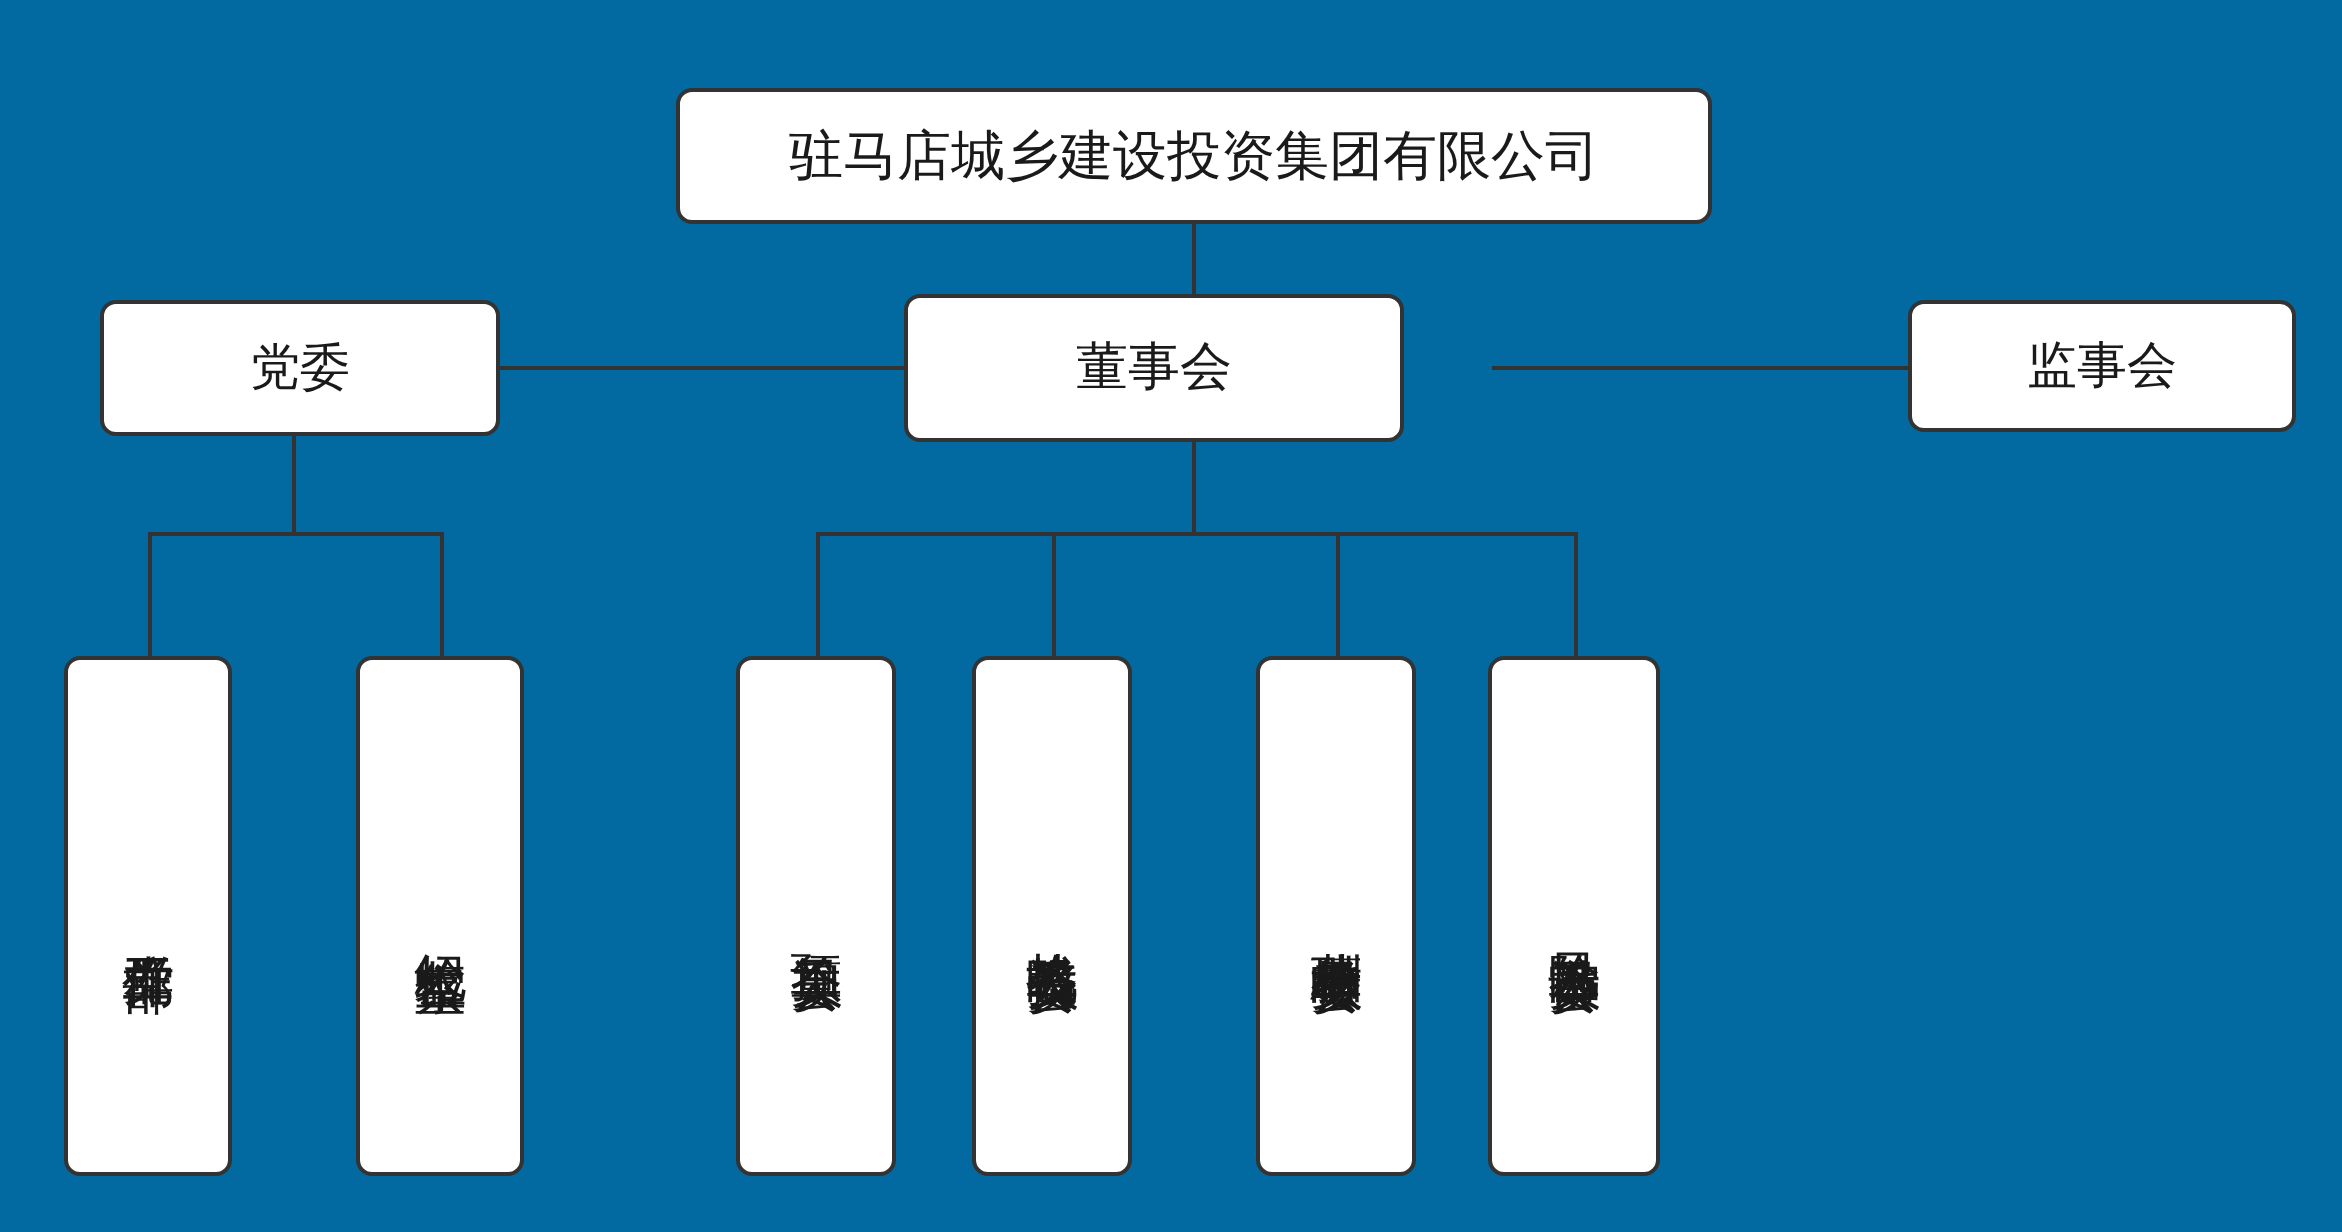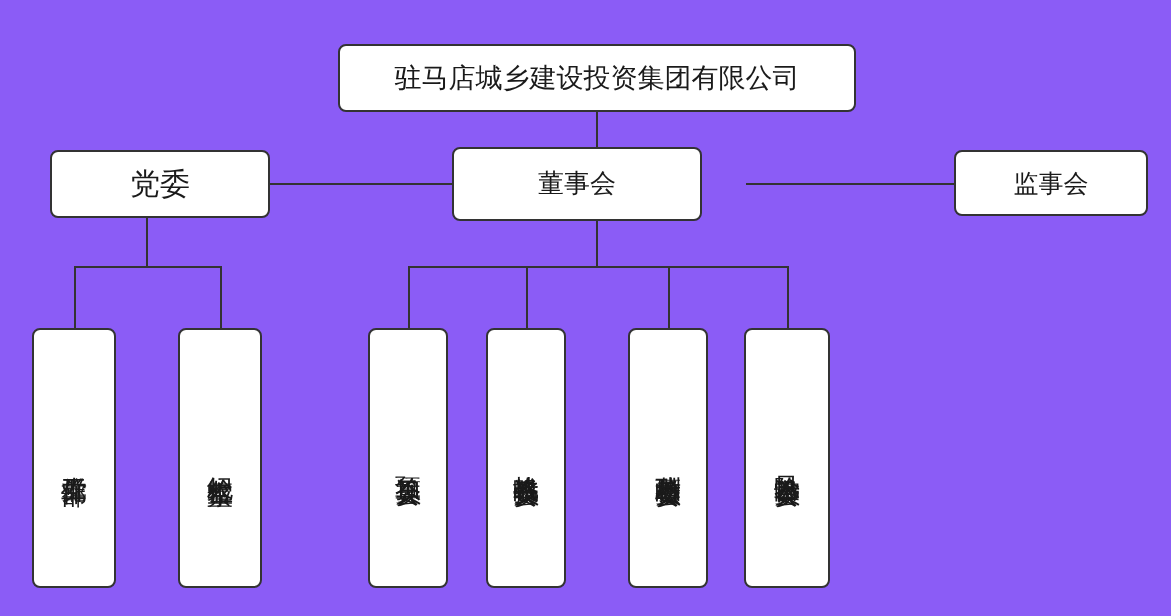--- a/index.html
+++ b/index.html
@@ -7,21 +7,21 @@
     padding: 0;
     background: #ffffff;
   }
   body {
     font-family: "Liberation Sans", sans-serif;
   }
   #chart {
     position: relative;
     width: 1171px;
     height: 616px;
-    background: #8b5cf6;
+    background: #0369a1;
     overflow: hidden;
   }
   .node {
     position: absolute;
     box-sizing: border-box;
     border: 2px solid #333333;
     border-radius: 8px;
     background: #ffffff;
     display: flex;
     align-items: center;
@@ -38,21 +38,21 @@
   .line {
     position: absolute;
     background: #333333;
     z-index: 1;
   }
   .line.h { height: 2px; }
   .line.v { width: 2px; }
 
   
   #n-company   { left: 338px; top: 44px;  width: 518px; height: 68px;  font-size: 27px; }
-  #n-party     { left: 50px;  top: 150px; width: 220px; height: 68px;  font-size: 30px; }
+  #n-party     { left: 50px;  top: 150px; width: 200px; height: 68px;  font-size: 25px; }
   #n-board     { left: 452px; top: 147px; width: 250px; height: 74px;  font-size: 26px; }
   #n-super     { left: 954px; top: 150px; width: 194px; height: 66px;  font-size: 25px; }
 
   #n-c1 { left: 32px;  top: 328px; width: 84px;  height: 260px; font-size: 26px; }
   #n-c2 { left: 178px; top: 328px; width: 84px;  height: 260px; font-size: 26px; }
   #n-c3 { left: 368px; top: 328px; width: 80px;  height: 260px; font-size: 26px; }
   #n-c4 { left: 486px; top: 328px; width: 80px;  height: 260px; font-size: 26px; }
   #n-c5 { left: 628px; top: 328px; width: 80px;  height: 260px; font-size: 26px; }
   #n-c6 { left: 744px; top: 328px; width: 86px;  height: 260px; font-size: 26px; }
 </style>

